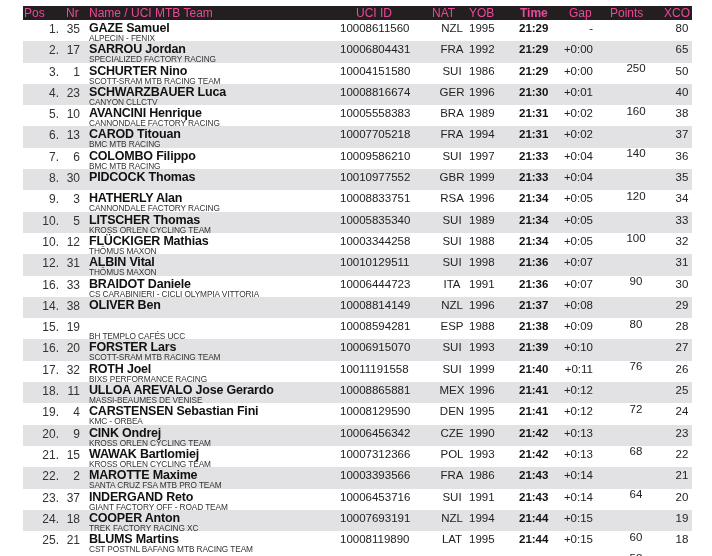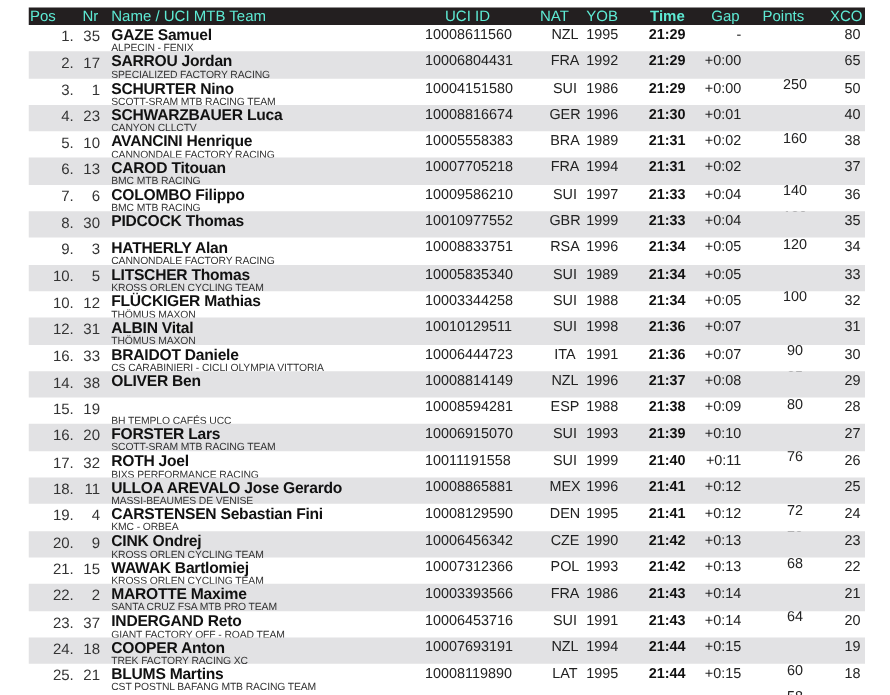--- a/index.html
+++ b/index.html
@@ -1,19 +1,19 @@
 <!DOCTYPE html>
 <html><head>
 <meta charset="utf-8">
 <style>
   html, body { margin:0; padding:0; background:#ffffff; }
   body { width:712px; height:556px; overflow:hidden; position:relative;
          font-family:"Liberation Sans", sans-serif; color:#111; }
   .sheet { position:absolute; left:23px; top:6px; width:669px; }
-  .hdr { height:14px; background:#231f20; color:#5eead4; position:relative;
+  .hdr { height:14px; background:#231f20; color:#ec4899; position:relative;
          font-size:12px; line-height:14px; }
   .hdr span { position:absolute; top:0; white-space:nowrap; }
   .row { position:relative; height:21.3px; }
   .row.alt { background:#e2e2e4; }
   .row span { position:absolute; white-space:nowrap; }
   .c-pos { right:calc(669px - 36px); top:2px; font-size:12px; color:#333; text-align:right; }
   .c-nr  { right:calc(669px - 57px); top:2px; font-size:12px; color:#333; text-align:right; }
   .c-name { left:66px; top:1px; font-size:12.5px; font-weight:bold; letter-spacing:-0.2px; color:#111; }
   .c-team { left:66px; top:13px; font-size:8.3px; color:#333; letter-spacing:-0.1px; }
   .c-uci { left:317px; top:2px; font-size:11.5px; color:#222; }

